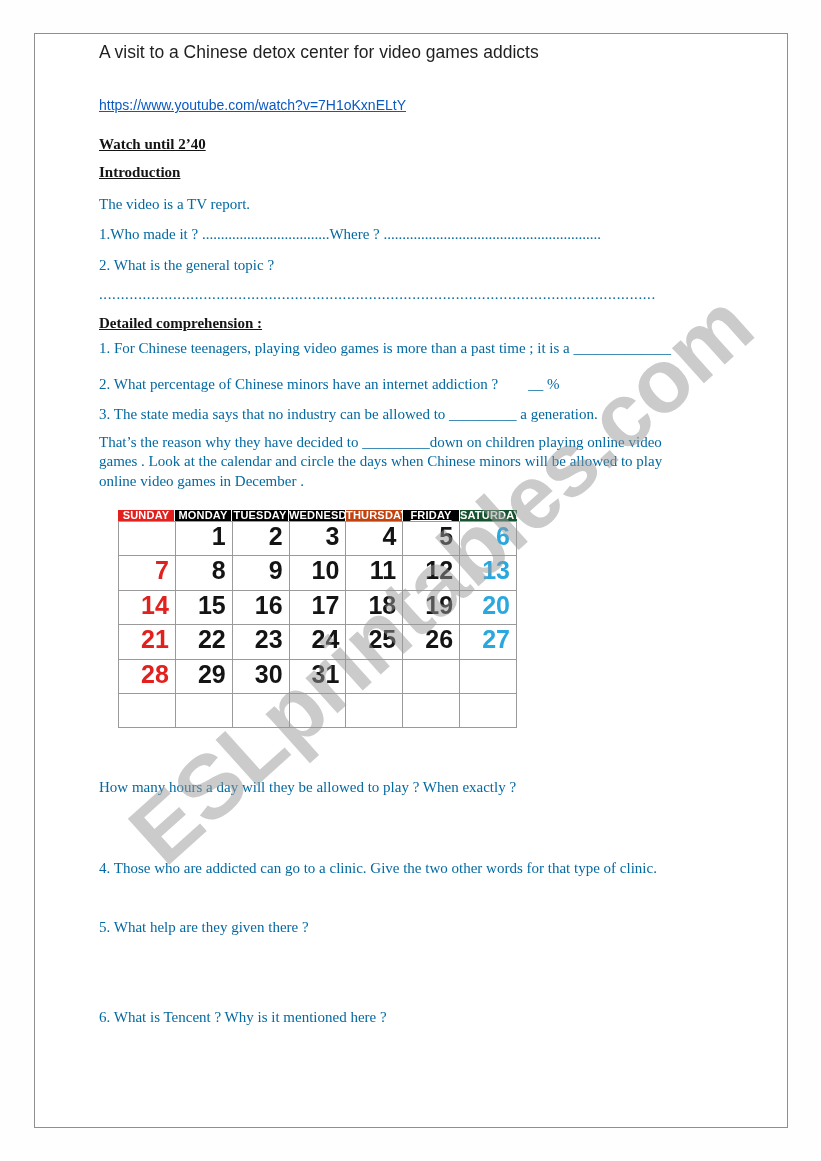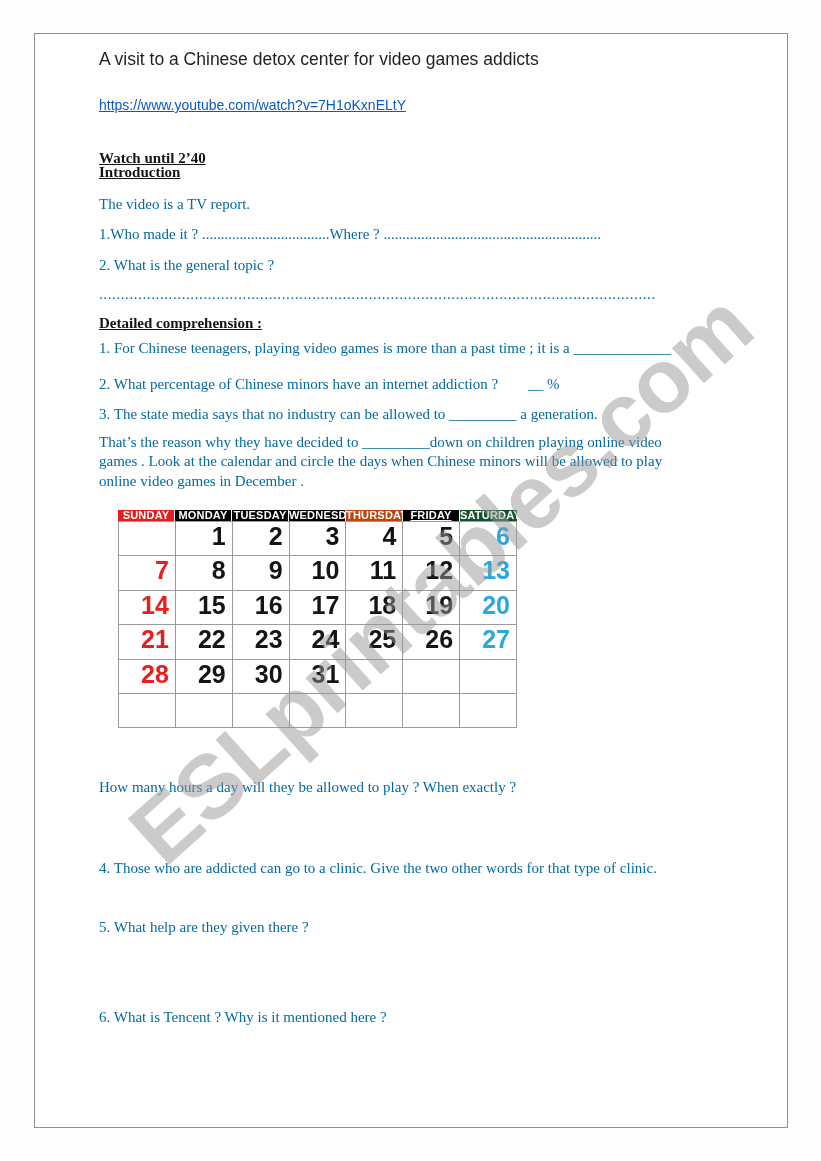--- a/index.html
+++ b/index.html
@@ -1,27 +1,27 @@
 <!DOCTYPE html>
 <html><head>
 <meta charset="utf-8">
 <style>
   html,body{margin:0;padding:0;background:#ffffff;}
   .canvas{position:relative;width:821px;height:1161px;background:#fefefe;overflow:hidden;
           font-family:"Liberation Serif",serif;color:#1c1c1c;}
   .page{position:absolute;left:34px;top:33px;width:754px;height:1095px;
         background:#ffffff;border:1px solid #8f8f8f;box-sizing:border-box;}
   .abs{position:absolute;left:64px;white-space:nowrap;}
-  .title{top:15px;font-family:"Liberation Sans",sans-serif;font-size:17.5px;
+  .title{top:8px;font-family:"Liberation Sans",sans-serif;font-size:17.5px;
          font-weight:400;color:#1f1f1f;}
   .link{top:63px;font-family:"Liberation Sans",sans-serif;font-size:14px;
         color:#0a5ac2;text-decoration:underline;cursor:pointer;}
   .h{font-family:"Liberation Serif",serif;font-size:15px;font-weight:bold;
      text-decoration:underline;color:#141414;}
-  .watch{top:116px;} .intro{top:130px;} .detailed{top:281px;}
+  .watch{top:102px;} .intro{top:130px;} .detailed{top:281px;}
   .body{font-size:15px;color:#0369a1;}
   .t-intro{top:162px;} .q-who{top:192px;} .q-topic{top:223px;}
   .dots{top:252px;letter-spacing:0.6px;}
   .dq1{top:306px;} .dq2{top:342px;} .dq3{top:372px;}
   .para{top:399px;line-height:19.4px;}
   .q-hours{top:745px;} .q4{top:826px;} .q5{top:885px;} .q6{top:975px;}
 
   .calendar{position:absolute;left:83px;top:476px;width:399px;}
   .cal-title{display:flex;justify-content:space-between;align-items:flex-end;
              height:25px;font-family:"Liberation Sans",sans-serif;font-weight:bold;

